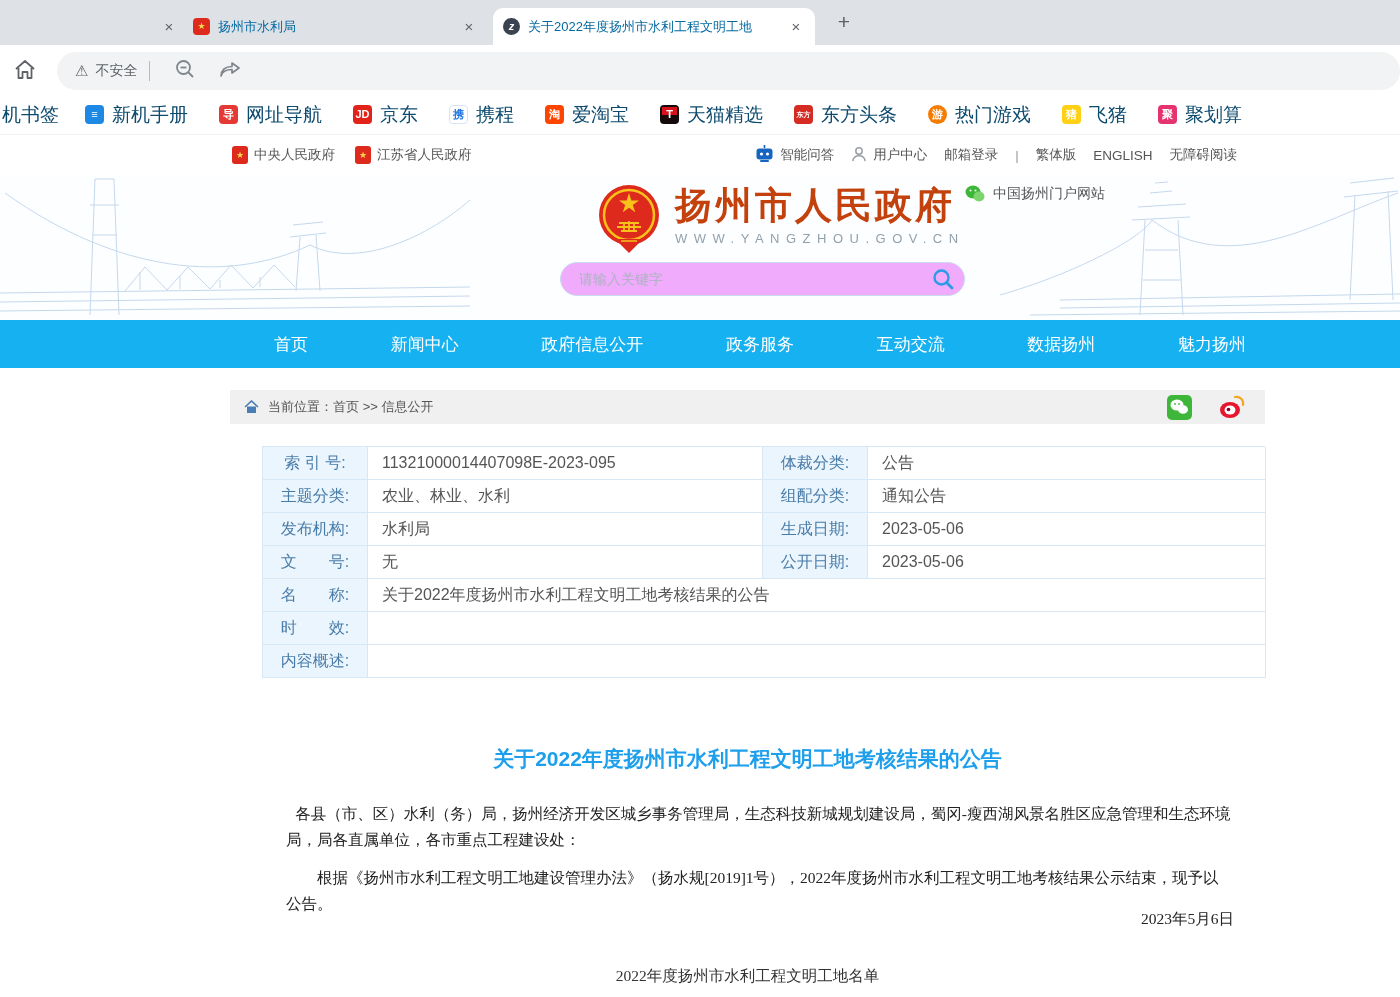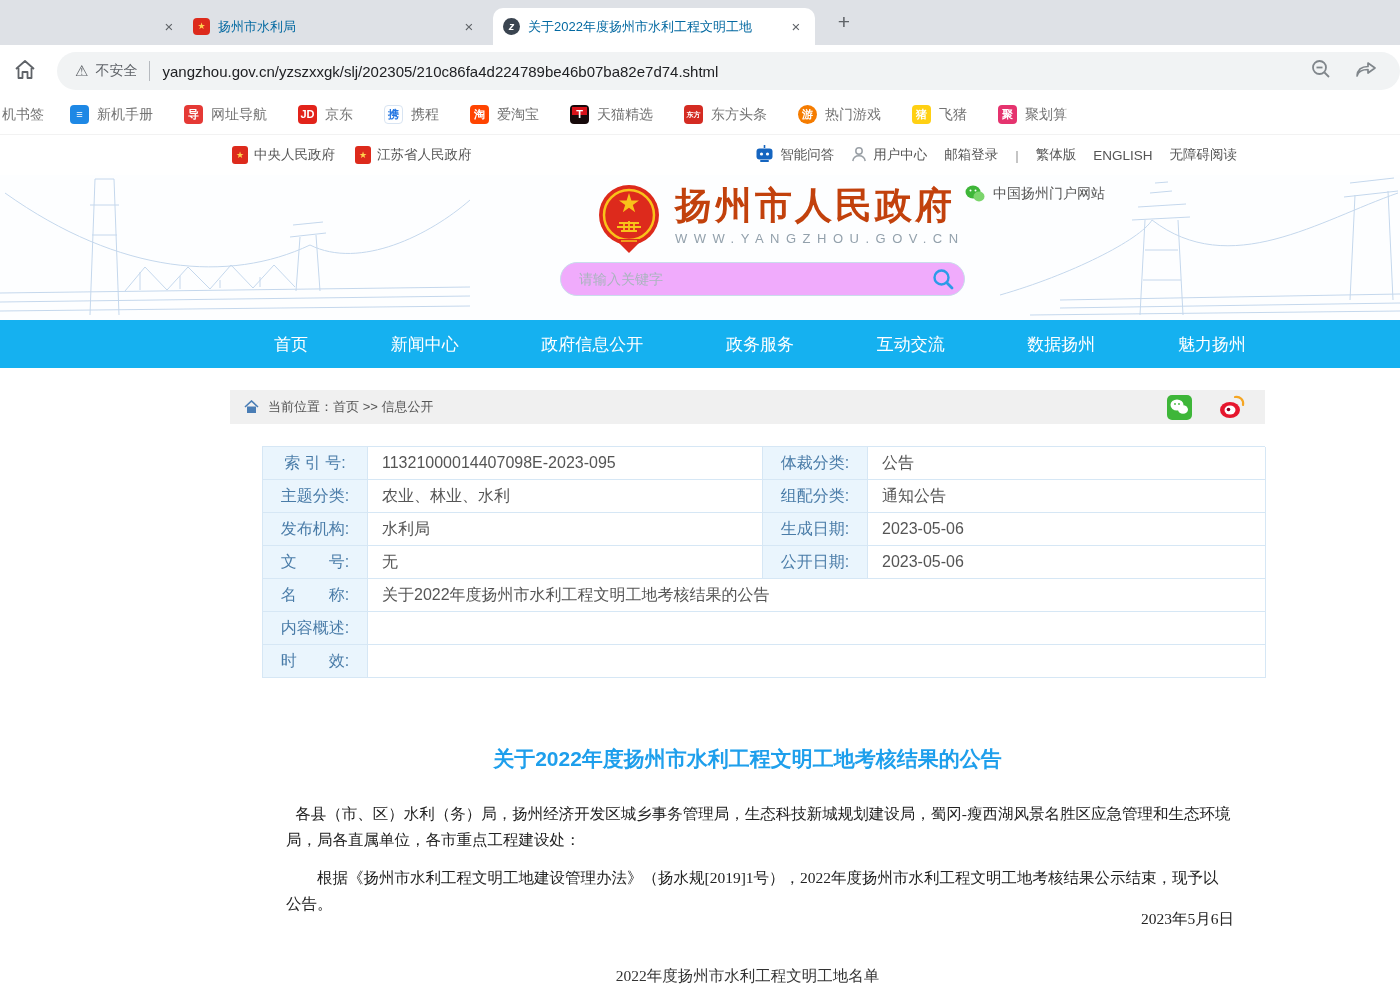--- a/index.html
+++ b/index.html
@@ -26,21 +26,21 @@
   .warn-icon{color:#5F6368;font-size:15px;margin-right:7px;}
   .sec-label{color:#5F6368;font-size:14px;margin-right:12px;white-space:nowrap;}
   .addr-sep{width:1px;height:20px;background:#B6BABF;margin-right:12px;}
   .url-text{color:#202124;font-size:15px;white-space:nowrap;overflow:hidden;flex:1;}
   .addr-actions{display:flex;align-items:center;gap:22px;margin-left:12px;margin-right:4px;}
 
   
   .bookmarks{position:absolute;top:95px;left:0;width:1400px;height:40px;background:#fff;display:flex;align-items:center;border-bottom:1px solid #F2F2F2;box-sizing:border-box;}
   .bm{display:flex;align-items:center;margin-right:31px;cursor:pointer;}
   .bm:first-child{margin-left:-6px;margin-right:26px;}
-  .bm-label{font-size:14px;color:#737373;margin-left:8px;white-space:nowrap;}
+  .bm-label{font-size:19px;color:#0c4a6e;margin-left:8px;white-space:nowrap;}
   .bm-icon{width:19px;height:19px;border-radius:4px;color:#fff;font-size:11px;display:flex;align-items:center;justify-content:center;font-weight:bold;line-height:1;flex:0 0 auto;}
   .bm-manual{background:#1E88E5;}
   .bm-nav{background:#E53935;}
   .bm-jd{background:#E2231A;}
   .bm-ctrip{background:#fff;color:#2577E3;border:1px solid #D8E4F2;box-sizing:border-box;}
   .bm-taobao{background:#FF4400;}
   .bm-tmall{background:#16090A;color:#fff;position:relative;}
   .bm-tmall::after{content:"";position:absolute;top:2px;left:2px;right:2px;height:8px;background:#D8121A;z-index:0;}
   .bm-tmall span{position:relative;z-index:1;}
   .bm-east{background:#D42B22;font-size:7px;}
@@ -126,21 +126,20 @@
   <div class="toolbar">
     <div class="home-btn">
       <svg width="26" height="26" viewBox="0 0 26 26">
           <path d="M4 12 L13 4 L22 12 M6.5 11 V21 H10.5 V15 H15.5 V21 H19.5 V11" fill="none" stroke="#5F6368" stroke-width="1.8" stroke-linejoin="round"></path>
         </svg>
     </div>
     <div class="addr-pill">
       <span class="warn-icon">⚠</span>
       <span class="sec-label">不安全</span>
       <span class="addr-sep"></span>
-      <span class="url-text">yangzhou.gov.cn/yzszxxgk/slj/202305/210c86fa4d224789be46b07ba82e7d74.shtml</span>
       <span class="addr-actions">
         <span>
           <svg width="22" height="22" viewBox="0 0 22 22">
               <circle cx="9.5" cy="9.5" r="6.5" fill="none" stroke="#80868B" stroke-width="1.8"></circle>
               <line x1="6.5" y1="9.5" x2="12.5" y2="9.5" stroke="#80868B" stroke-width="1.8"></line>
               <line x1="14.5" y1="14.5" x2="19" y2="19" stroke="#80868B" stroke-width="1.8"></line>
             </svg>
         </span>
         <span>
           <svg width="24" height="22" viewBox="0 0 24 22">
@@ -370,25 +369,25 @@
       <div class="it-cell it-label">文　　号:</div>
       <div class="it-cell it-value">无</div>
       <div class="it-cell it-label">公开日期:</div>
       <div class="it-cell it-value">2023-05-06</div>
     </div>
     <div class="it-row full">
       <div class="it-cell it-label">名　　称:</div>
       <div class="it-cell it-value">关于2022年度扬州市水利工程文明工地考核结果的公告</div>
     </div>
     <div class="it-row full">
+      <div class="it-cell it-label">时　　效:</div>
+      <div class="it-cell it-value"></div>
+    </div>
+    <div class="it-row full">
       <div class="it-cell it-label">内容概述:</div>
-      <div class="it-cell it-value"></div>
-    </div>
-    <div class="it-row full">
-      <div class="it-cell it-label">时　　效:</div>
       <div class="it-cell it-value"></div>
     </div>
   </div>
 
   <div class="a-title">关于2022年度扬州市水利工程文明工地考核结果的公告</div>
   <div class="a-body">
     <p class="a-p1">各县（市、区）水利（务）局，扬州经济开发区城乡事务管理局，生态科技新城规划建设局，蜀冈-瘦西湖风景名胜区应急管理和生态环境局，局各直属单位，各市重点工程建设处：</p>
     <p class="a-p2">根据《扬州市水利工程文明工地建设管理办法》（扬水规[2019]1号），2022年度扬州市水利工程文明工地考核结果公示结束，现予以公告。</p>
   </div>
   <div class="a-date">2023年5月6日</div>

